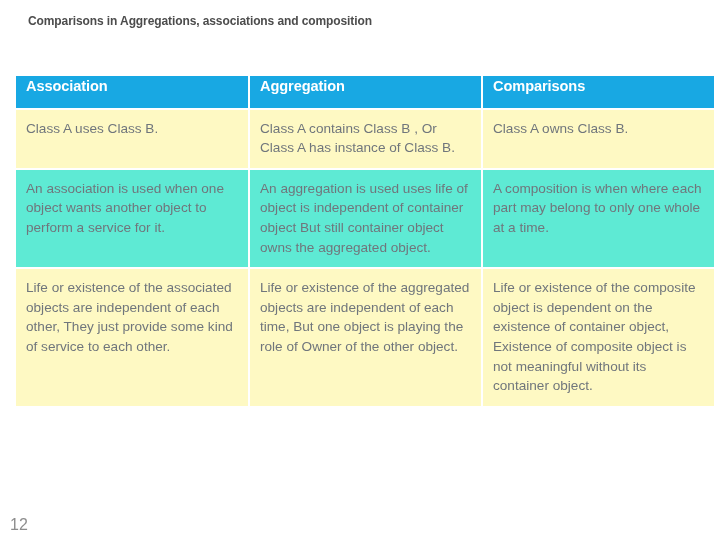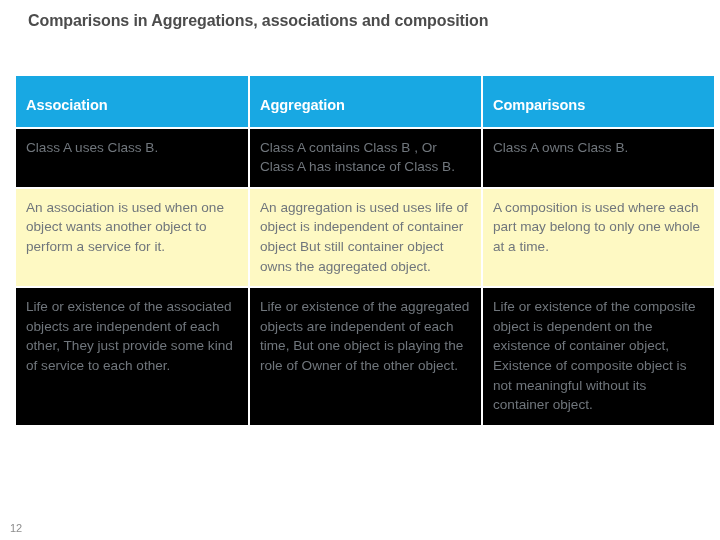--- a/index.html
+++ b/index.html
@@ -15,21 +15,21 @@
     font-family: "Liberation Sans", sans-serif;
     -webkit-font-smoothing: antialiased;
   }
 
   
   #slide-title {
     position: absolute;
     left: 28px;
     top: 10px;
     width: 660px;
-    font-size: 16px;
+    font-size: 12px;
     font-weight: bold;
     color: #4c4c4c;
     letter-spacing: -0.1px;
     line-height: 22px;
     white-space: nowrap;
   }
 
   
   #title-rule {
     position: absolute;
@@ -73,48 +73,48 @@
     text-align: left;
     padding: 9px 10px 10px 10px;
     font-size: 13.6px;
     line-height: 19.6px;
   }
   #comparison-table th {
     background: #18a8e3;
     color: #ffffff;
     font-weight: bold;
     font-size: 14.6px;
-    padding-top: 20px;
+    padding-top: 1px;
     padding-bottom: 11px;
     letter-spacing: -0.1px;
   }
   #comparison-table td {
     color: #70767c;
   }
   .row-shade td {
-    background: #000000;
+    background: #fef9c3;
   }
   .row-light td {
-    background: #fef9c3;
+    background: #5eead4;
   }
   .col-1 { width: 232px; }
   .col-2 { width: 231px; }
   .col-3 { width: 231px; }
 
   .cell-text {
     display: block;
     white-space: pre-line;
   }
 
   
   #page-number {
     position: absolute;
     left: 10px;
     bottom: 6px;
-    font-size: 11px;
+    font-size: 16px;
     color: #8d8d8d;
     font-family: "Liberation Sans", sans-serif;
   }
 </style>
 </head>
 <body>
 
 <div id="slide-title">Comparisons in Aggregations, associations and composition</div>
 
 <div id="title-rule"></div>
@@ -145,21 +145,21 @@
         </td>
     </tr>
     <tr class="row-light">
       <td>
           <span class="cell-text">An association is used when one object wants another object to perform a service for it.</span>
         </td>
       <td>
           <span class="cell-text">An aggregation is used uses life of object is independent of container object But still container object owns the aggregated object.</span>
         </td>
       <td>
-          <span class="cell-text">A composition is used where each part may belong to only one whole at a time.</span>
+          <span class="cell-text">A composition is when where each part may belong to only one whole at a time.</span>
         </td>
     </tr>
     <tr class="row-shade">
       <td>
           <span class="cell-text">Life or existence of the associated objects are independent of each other, They just provide some kind of service to each other.</span>
         </td>
       <td>
           <span class="cell-text">Life or existence of the aggregated objects are independent of each time, But one object is playing the role of Owner of the other object.</span>
         </td>
       <td>

